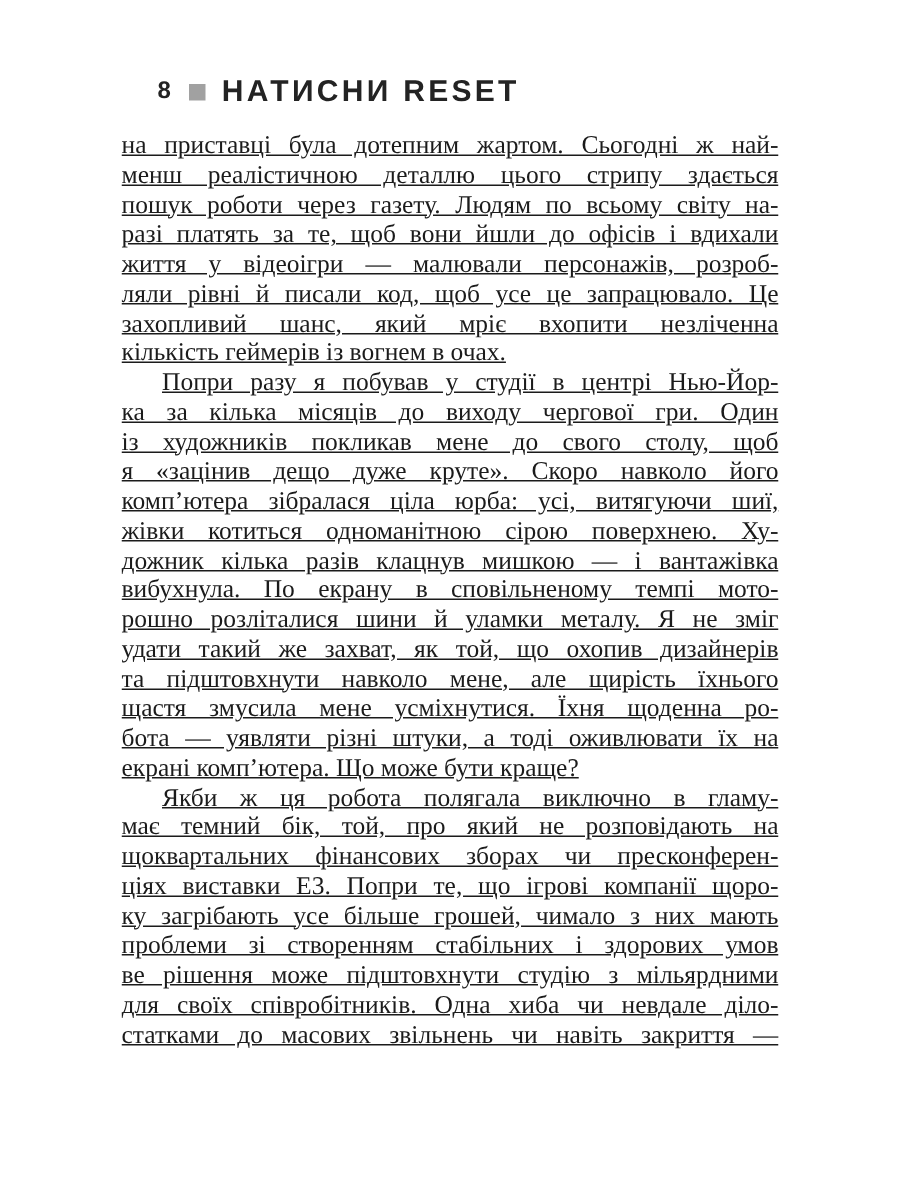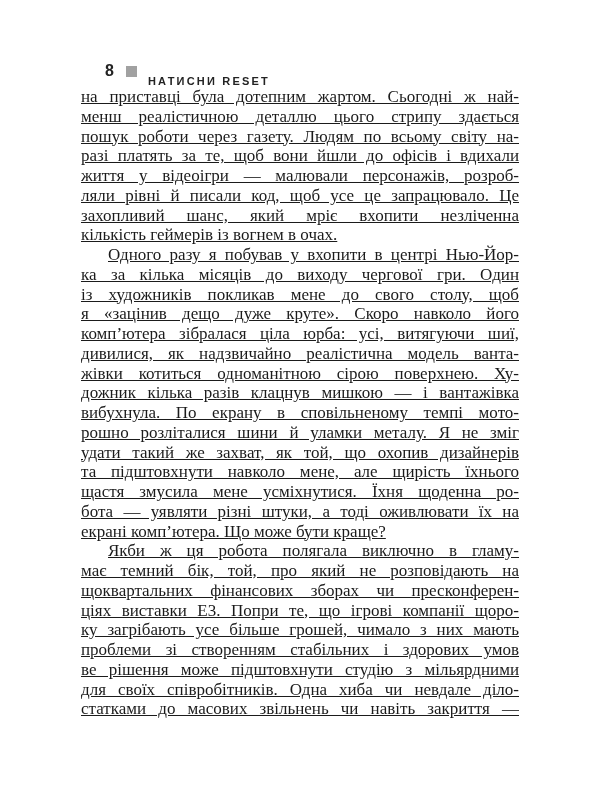--- a/index.html
+++ b/index.html
@@ -29,24 +29,23 @@
     font-size: 16px;
     line-height: 16px;
     letter-spacing: 1px;
   }
   .sq {
     display: inline-block;
     width: 11px; height: 11px;
     background: #a1a1a1;
   }
   .chapter {
-    font-size: 11px;
+    font-size: 20px;
     line-height: 16px;
     letter-spacing: 2.2px;
-    margin-top: 20px;
   }
   .page-text {
     position: absolute;
     left: 81px; top: 87px;
     width: 438px;
     font-size: 17px;
     line-height: 19.75px;
     color: #1b1b1b;
   }
   .line {
@@ -74,26 +73,25 @@
   </header>
   <main class="page-text">
       <div class="line">на приставці була дотепним жартом. Сьогодні ж най-</div>
       <div class="line">менш реалістичною деталлю цього стрипу здається</div>
       <div class="line">пошук роботи через газету. Людям по всьому світу на-</div>
       <div class="line">разі платять за те, щоб вони йшли до офісів і вдихали</div>
       <div class="line">життя у відеоігри — малювали персонажів, розроб-</div>
       <div class="line">ляли рівні й писали код, щоб усе це запрацювало. Це</div>
       <div class="line">захопливий шанс, який мріє вхопити незліченна</div>
       <div class="line para-end">кількість геймерів із вогнем в очах.</div>
-      <div class="line indent">Одного разу я побував у вхопити в центрі Нью-Йор-</div>
+      <div class="line indent">Попри разу я побував у студії в центрі Нью-Йор-</div>
       <div class="line">ка за кілька місяців до виходу чергової гри. Один</div>
       <div class="line">із художників покликав мене до свого столу, щоб</div>
       <div class="line">я «зацінив дещо дуже круте». Скоро навколо його</div>
       <div class="line">комп’ютера зібралася ціла юрба: усі, витягуючи шиї,</div>
-      <div class="line">дивилися, як надзвичайно реалістична модель ванта-</div>
       <div class="line">жівки котиться одноманітною сірою поверхнею. Ху-</div>
       <div class="line">дожник кілька разів клацнув мишкою — і вантажівка</div>
       <div class="line">вибухнула. По екрану в сповільненому темпі мото-</div>
       <div class="line">рошно розліталися шини й уламки металу. Я не зміг</div>
       <div class="line">удати такий же захват, як той, що охопив дизайнерів</div>
       <div class="line">та підштовхнути навколо мене, але щирість їхнього</div>
       <div class="line">щастя змусила мене усміхнутися. Їхня щоденна ро-</div>
       <div class="line">бота — уявляти різні штуки, а тоді оживлювати їх на</div>
       <div class="line para-end">екрані комп’ютера. Що може бути краще?</div>
       <div class="line indent">Якби ж ця робота полягала виключно в гламу-</div>

